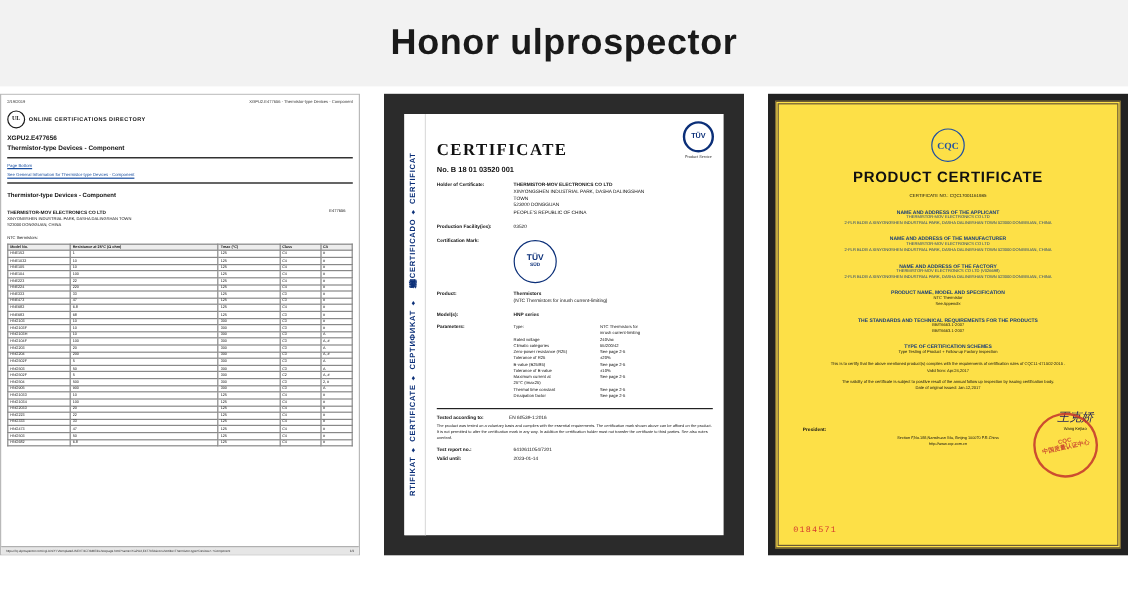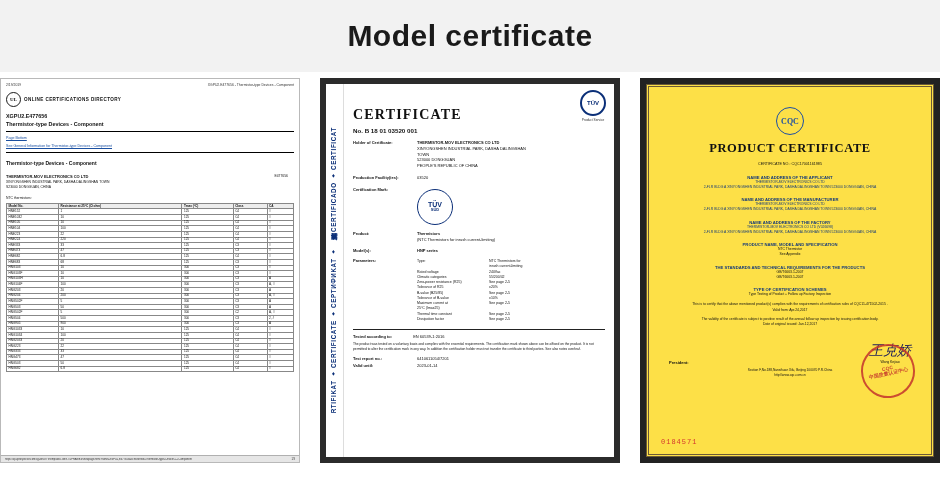--- a/index.html
+++ b/index.html
@@ -68,21 +68,21 @@
   table.ul-table th{background:#ededed;font-weight:bold;font-size:3.1px;}
   .ul-foot{
     position:absolute;left:0;bottom:0;width:100%;
     background:#e6e6e6;border-top:1px solid #b0b0b0;
     font-size:2.6px;color:#333;padding:1.5px 4px;box-sizing:border-box;
     display:flex;justify-content:space-between;
   }
   
   .tuv-frame{
     width:300px;height:385px;box-sizing:border-box;
-    background:#2b2b2b;padding:6px;
+    background:#2b2b2b;padding:17px;
   }
   .tuv-inner{
     position:relative;width:100%;height:100%;background:#fff;box-sizing:border-box;
     display:flex;
   }
   .tuv-sidebar{
     width:17px;flex:0 0 17px;
     background:#fff;border-right:1px solid #ddd;
     display:flex;align-items:center;justify-content:center;
   }
@@ -159,33 +159,33 @@
   }
   .cqc-logo{
     width:26px;height:26px;border-radius:50%;
     border:1.6px solid #1e4fa3;color:#1e4fa3;
     display:flex;align-items:center;justify-content:center;
     font-size:8px;font-weight:bold;font-family:"Liberation Serif", serif;
     margin:0 auto;
   }
   .cqc-title{
     font-size:12.5px;font-weight:bold;letter-spacing:.6px;margin-top:6px;
-    font-family:Liberation Serif, serif;
+    font-family:Liberation Sans, sans-serif;
   }
   .cqc-line{font-size:3.7px;margin-top:6px;line-height:1.5;}
   .cqc-head{font-size:4.2px;font-weight:bold;margin-top:7px;color:#153a7a;}
   .cqc-blue{color:#153a7a;}
   .cqc-small{font-size:3.4px;line-height:1.55;}
   .cqc-sign{
     display:flex;justify-content:space-between;align-items:flex-end;
     margin-top:14px;padding:0 6px;
   }
   .cqc-president{font-size:4px;font-weight:bold;}
   .cqc-hand{
-    font-family:"Liberation Serif", serif;font-style:italic;font-size:14px;
+    font-family:"Liberation Serif", serif;font-style:italic;font-size:10px;
     color:#1a1a5a;
   }
   .cqc-stamp{
     position:absolute;right:16px;bottom:56px;
     width:50px;height:50px;border-radius:50%;
     border:2px solid #c4342c;color:#c4342c;
     display:flex;align-items:center;justify-content:center;
     font-size:5px;font-weight:bold;line-height:1.1;text-align:center;
     transform:rotate(-12deg);opacity:.85;
   }
@@ -197,21 +197,21 @@
   .cqc-serial{
     position:absolute;left:12px;bottom:8px;
     color:#d4382f;font-size:7px;letter-spacing:1px;
     font-family:"Liberation Mono", monospace;
   }
 </style>
 </head>
 <body>
 
 <div class="page-header">
-  <div class="page-title">Model certificate</div>
+  <div class="page-title">Honor ulprospector</div>
 </div>
 
 <div class="gallery">
 
   <div class="cert">
     <div class="ul-doc">
       <div class="ul-top">
         <span>2/19/2019</span>
         <span>XGPU2.E477656 - Thermistor-type Devices - Component</span>
       </div>

